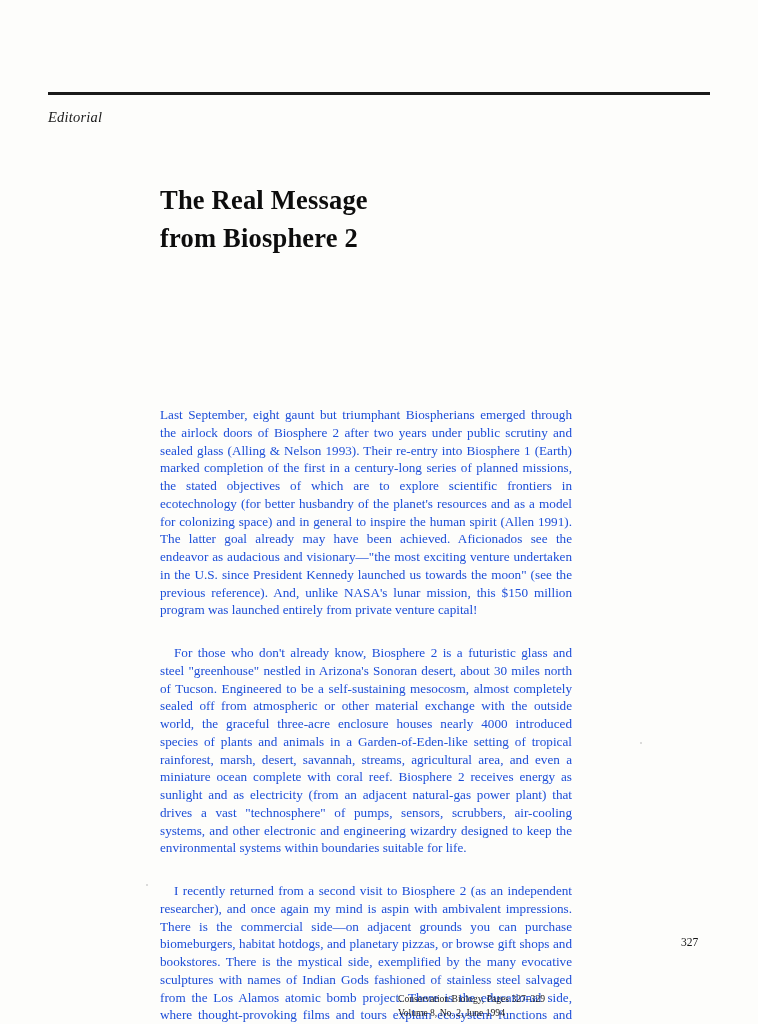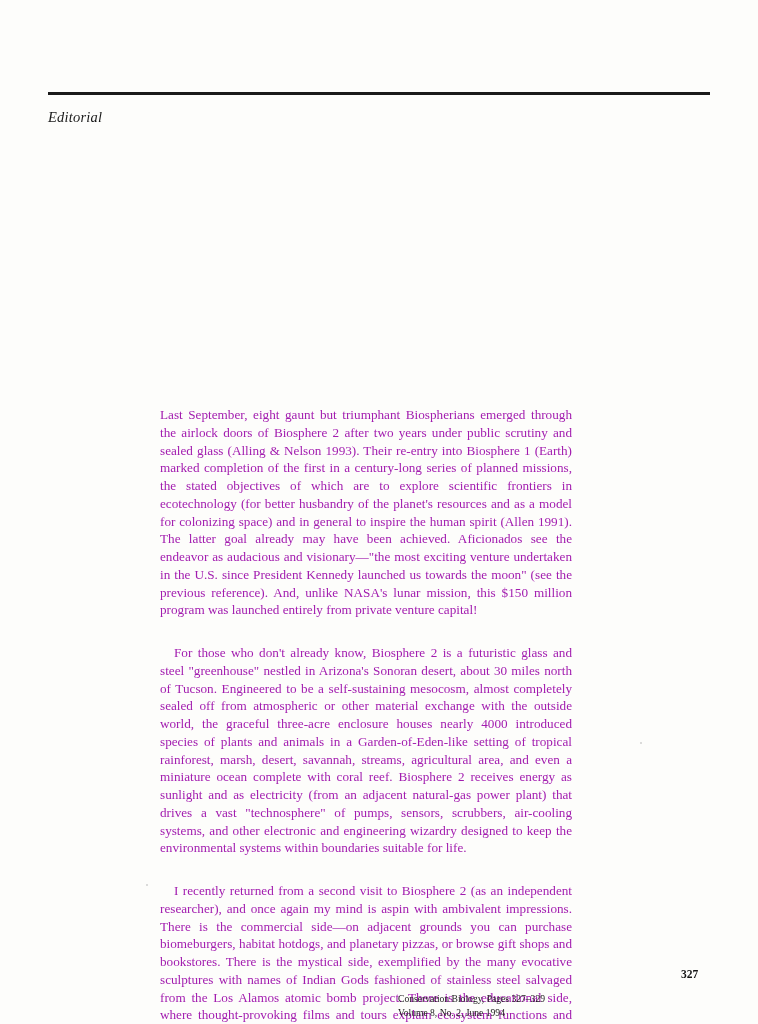--- a/index.html
+++ b/index.html
@@ -57,34 +57,34 @@
     position: absolute;
     left: 160px;
     top: 406px;
     width: 412px;
   }
   .body-col p {
     margin: 0;
     font-size: 13.2px;
     line-height: 1.345;
     text-align: justify;
-    color: #a21caf;
+    color: #1d4ed8;
     text-indent: 0;
     hyphens: manual;
   }
   .body-col p + p {
     text-indent: 14px;
     margin-top: 25px;
   }
   .page-number {
     position: absolute;
     left: 681px;
-    top: 968px;
+    top: 936px;
     font-size: 11.5px;
-    font-weight: bold;
+    font-weight: normal;
     color: #141414;
   }
   .footer {
     position: absolute;
     left: 398px;
     top: 992px;
     width: 312px;
     font-size: 9.6px;
     line-height: 1.42;
     color: #1a1a1a;
@@ -100,20 +100,24 @@
 </style>
 </head>
 <body>
 
 <div class="page">
 
   <div class="rule"></div>
 
   <div class="section-label">Editorial</div>
 
+  <div class="title">
+    <span>The Real Message</span>
+    <span class="line2">from Biosphere 2</span>
+  </div>
 
   <div class="body-col">
     <p>Last September, eight gaunt but triumphant Biospherians emerged through the airlock doors of Biosphere 2 after two years under public scrutiny and sealed glass (Alling &amp; Nelson 1993). Their re-entry into Biosphere 1 (Earth) marked completion of the first in a century-long series of planned missions, the stated objectives of which are to explore scientific frontiers in ecotechnology (for better husbandry of the planet's resources and as a model for colonizing space) and in general to inspire the human spirit (Allen 1991). The latter goal already may have been achieved. Aficionados see the endeavor as audacious and visionary—"the most exciting venture undertaken in the U.S. since President Kennedy launched us towards the moon" (see the previous reference). And, unlike NASA's lunar mission, this $150 million program was launched entirely from private venture capital!</p>
     <p>For those who don't already know, Biosphere 2 is a futuristic glass and steel "greenhouse" nestled in Arizona's Sonoran desert, about 30 miles north of Tucson. Engineered to be a self-sustaining mesocosm, almost completely sealed off from atmospheric or other material exchange with the outside world, the graceful three-acre enclosure houses nearly 4000 introduced species of plants and animals in a Garden-of-Eden-like setting of tropical rainforest, marsh, desert, savannah, streams, agricultural area, and even a miniature ocean complete with coral reef. Biosphere 2 receives energy as sunlight and as electricity (from an adjacent natural-gas power plant) that drives a vast "technosphere" of pumps, sensors, scrubbers, air-cooling systems, and other electronic and engineering wizardry designed to keep the environmental systems within boundaries suitable for life.</p>
     <p>I recently returned from a second visit to Biosphere 2 (as an independent researcher), and once again my mind is aspin with ambivalent impressions. There is the commercial side—on adjacent grounds you can purchase biomeburgers, habitat hotdogs, and planetary pizzas, or browse gift shops and bookstores. There is the mystical side, exemplified by the many evocative sculptures with names of Indian Gods fashioned of stainless steel salvaged from the Los Alamos atomic bomb project. There is the educational side, where thought-provoking films and tours explain ecosystem functions and their relevance to the design of space modules.</p>
   </div>
 
   <div class="page-number">327</div>
 
   <div class="footer">

